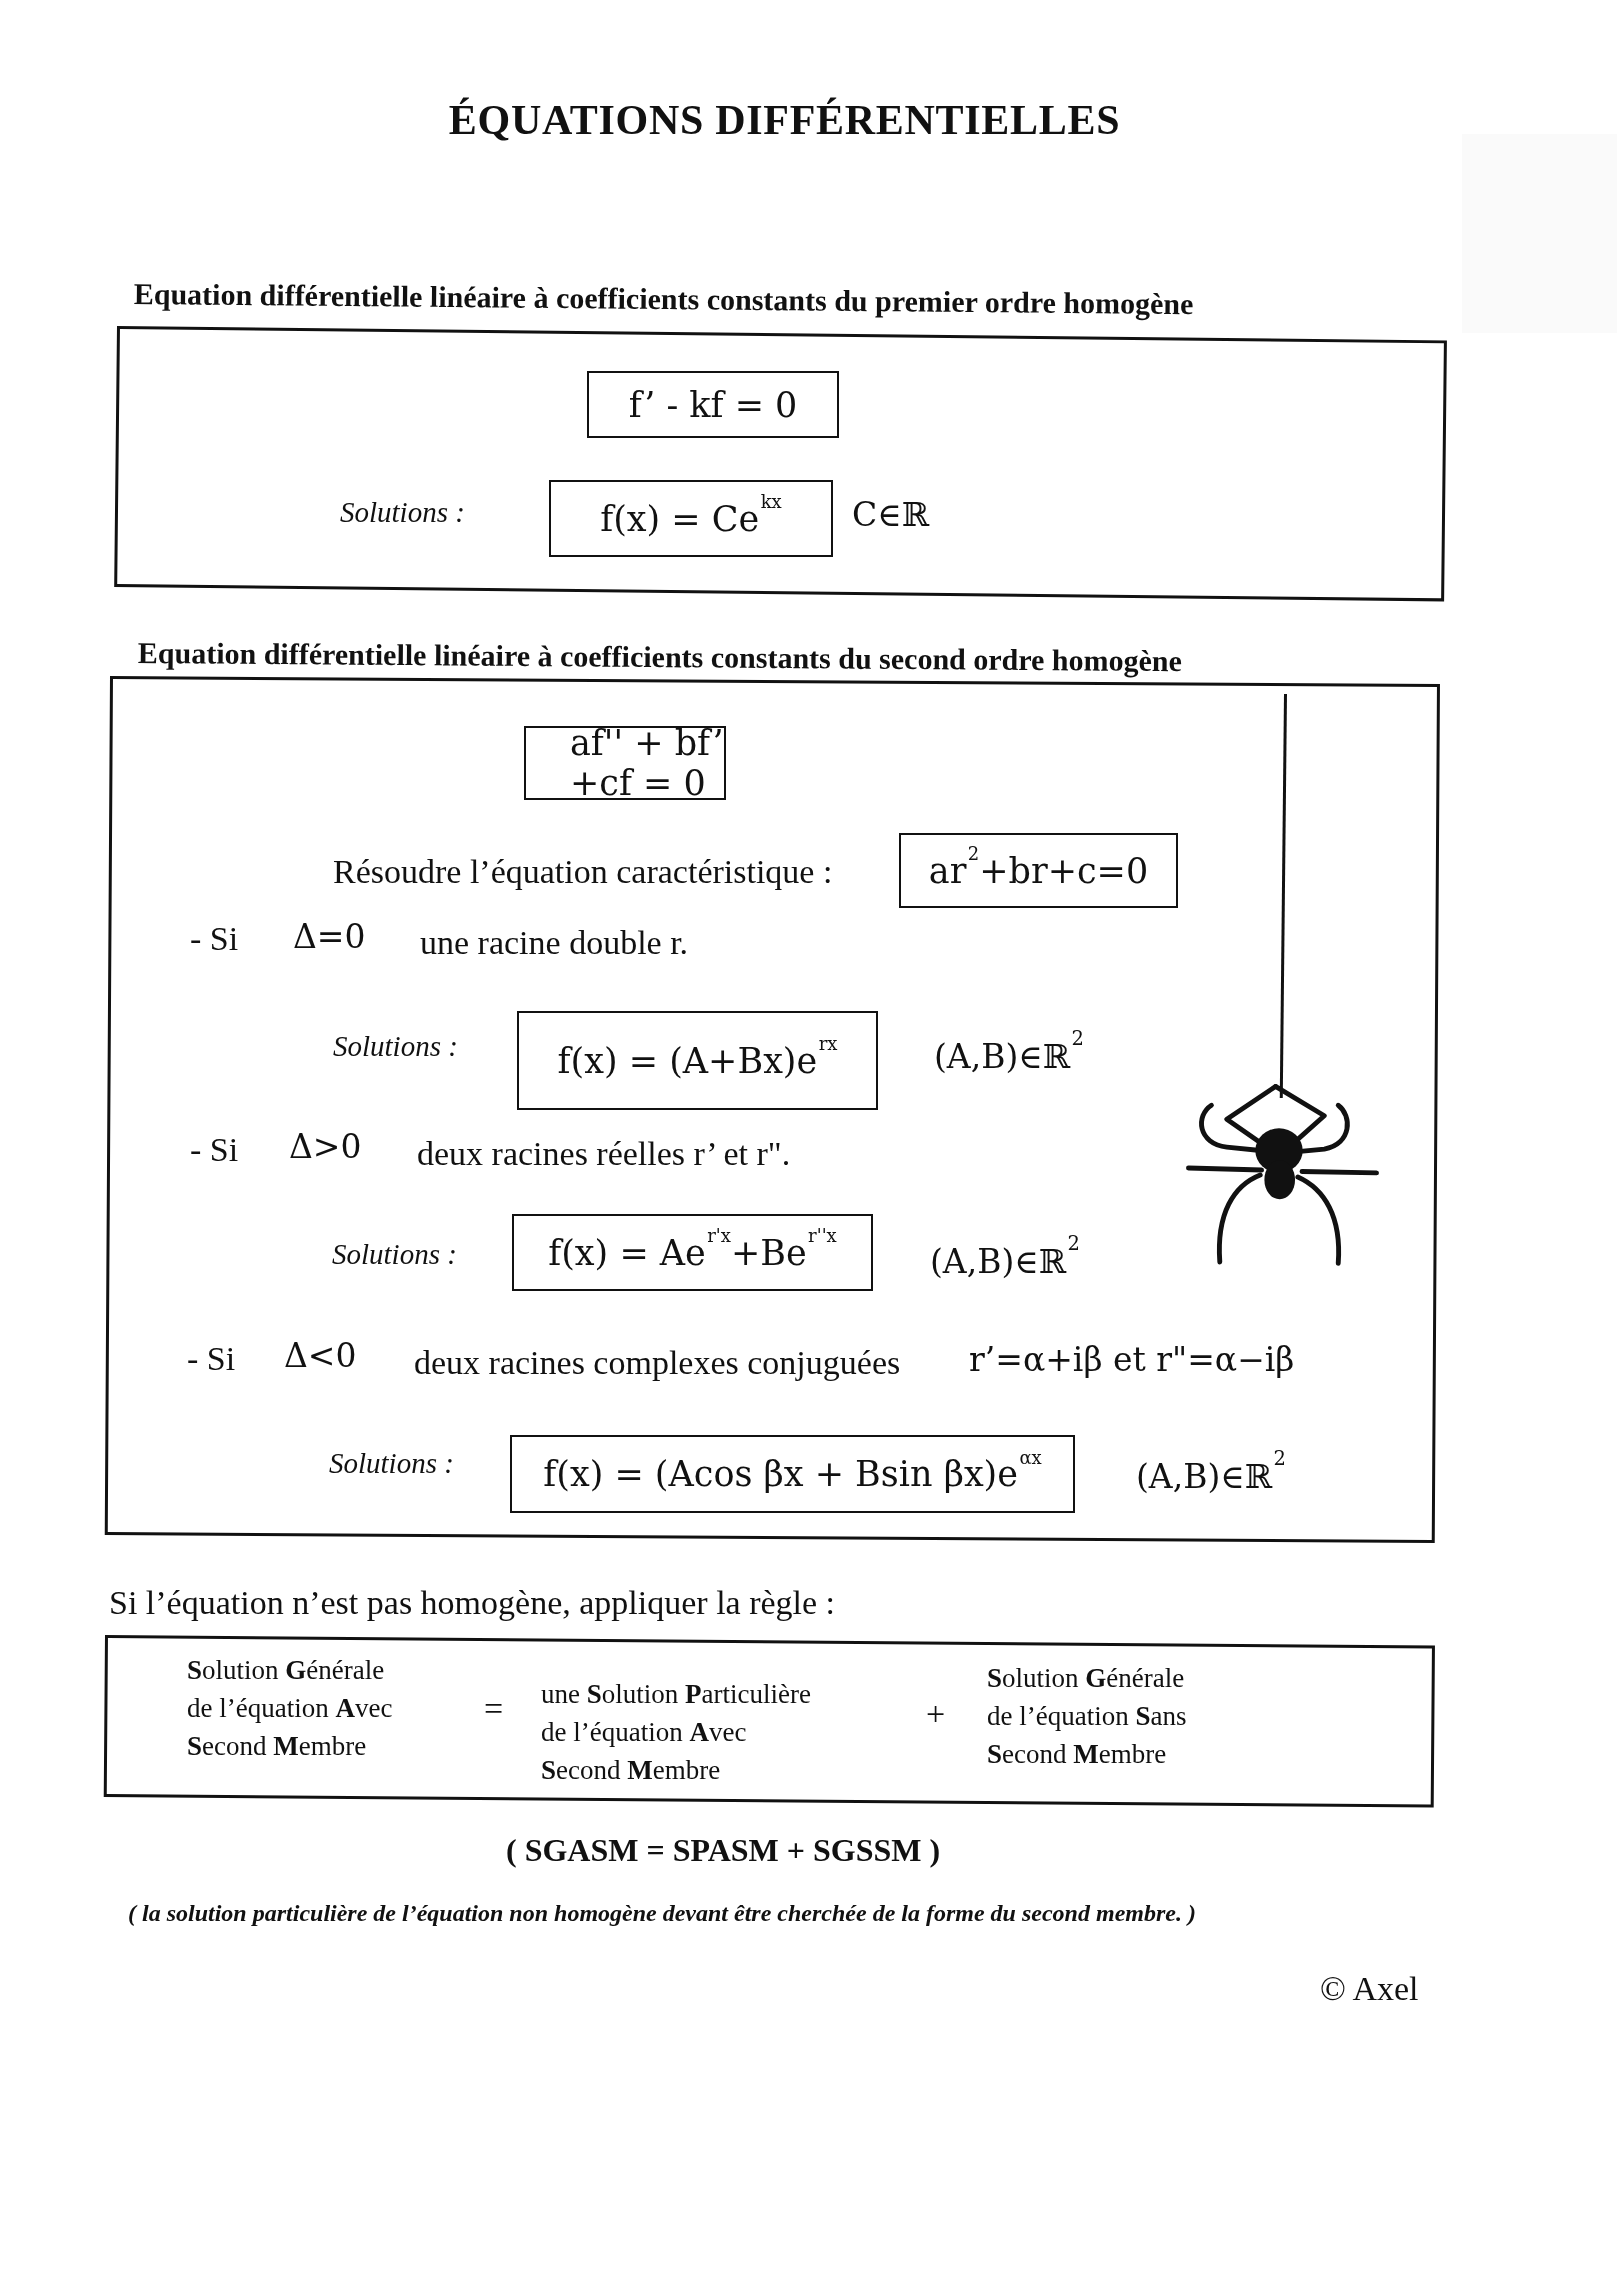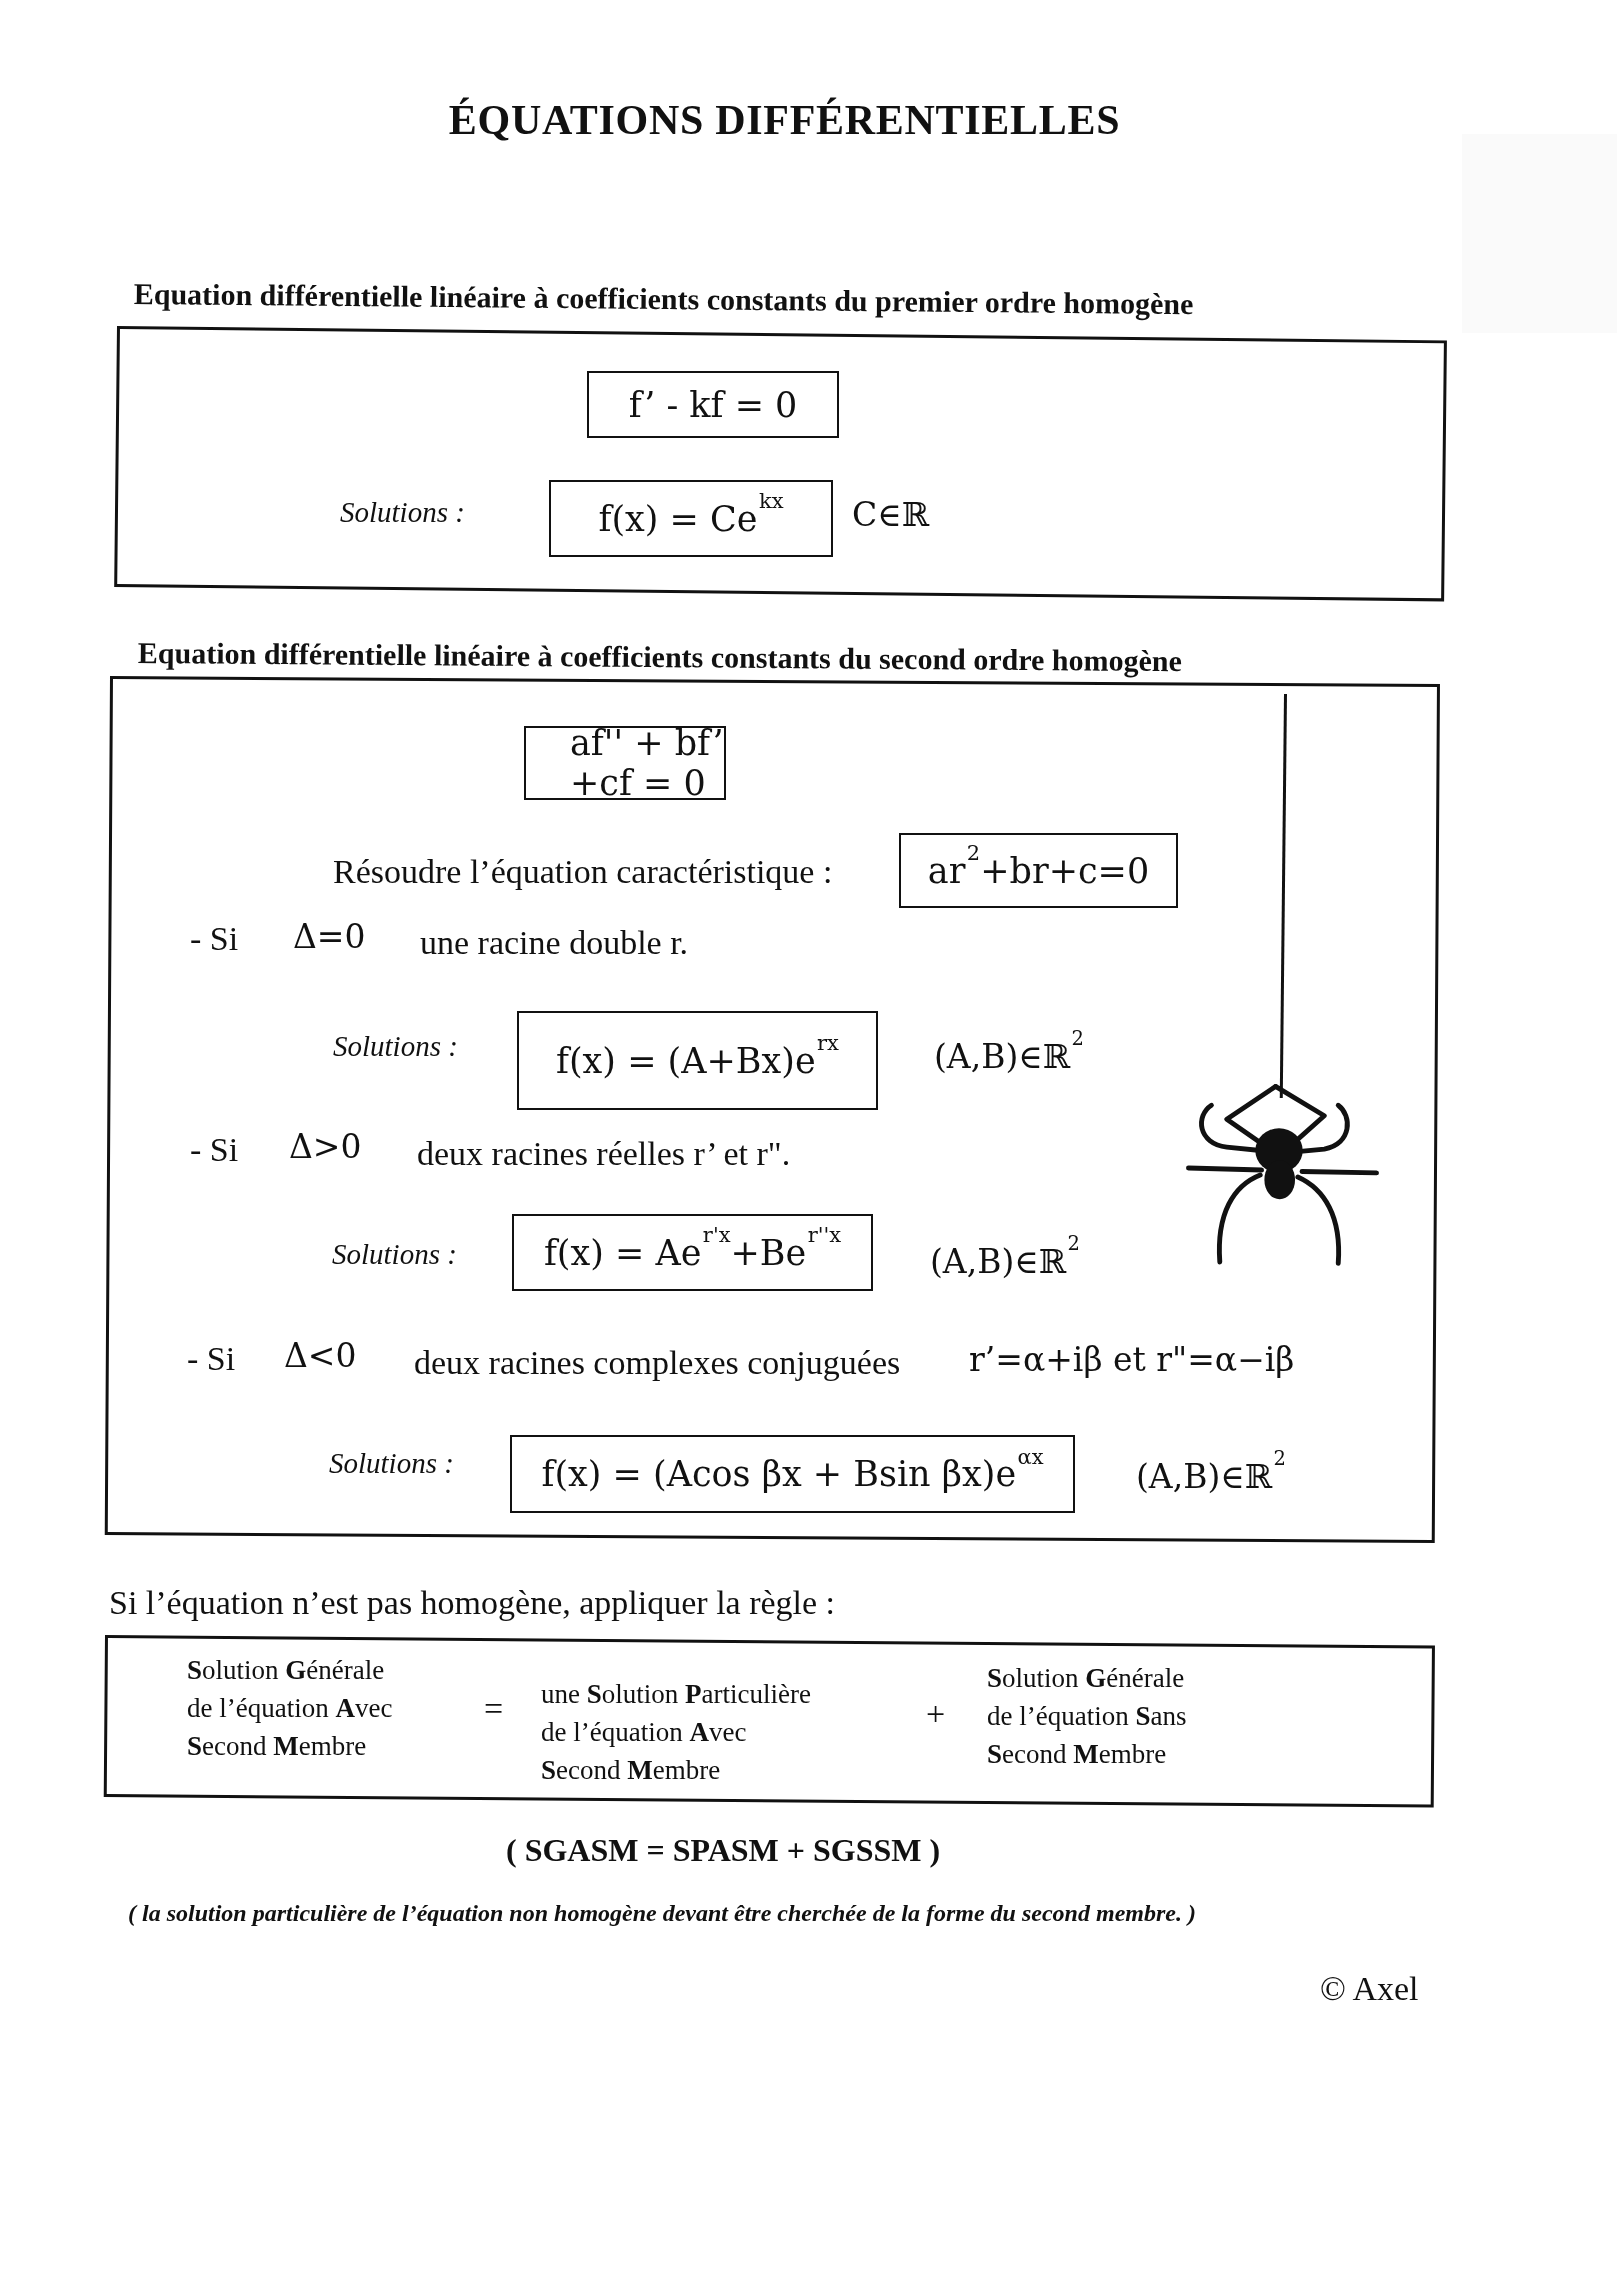--- a/index.html
+++ b/index.html
@@ -13,21 +13,21 @@
   .h1 { left: 134px; top: 277px; transform: rotate(0.55deg); }
   .h2 { left: 138px; top: 636px; transform: rotate(0.45deg); }
 
   .frame { position: absolute; border: 3.5px solid #111; box-sizing: border-box; transform-origin: left top; }
   .frame1 { left: 117px; top: 326px; width: 1330px; height: 261px; transform: rotate(0.62deg); }
   .frame2 { left: 110px; top: 676px; width: 1330px; height: 859px; transform: rotate(0.35deg); }
   .frame3 { left: 105px; top: 1635px; width: 1330px; height: 162px; transform: rotate(0.45deg); }
 
   .eqbox { position: absolute; border: 2.8px solid #111; box-sizing: border-box; display: flex; align-items: center; justify-content: center;
            font-family: "DejaVu Serif", "Liberation Serif", serif; font-size: 35px; transform-origin: left top; }
-  .eqbox sup { font-size: 21px; position: relative; top: -9.8px; margin-left: 1.4px; }
+  .eqbox sup { font-size: 18px; position: relative; top: -9.8px; margin-left: 1.4px; }
   .lbl-ital { font-style: italic; font-size: 29px; }
   .plain { font-size: 34px; }
   .math { font-family: "DejaVu Serif", "Liberation Serif", serif; font-size: 33px; }
   .math sup { font-size: 19.5px; position: relative; top: -11px; margin-left: 1.4px; }
 
   .rule-col { position: absolute; font-size: 27px; line-height: 38px; }
   .rule-col b { font-weight: bold; }
   .footnote { font-style: italic; font-size: 24px; font-weight: bold; }
   .formula-summary { font-size: 32px; font-weight: bold; }
 

